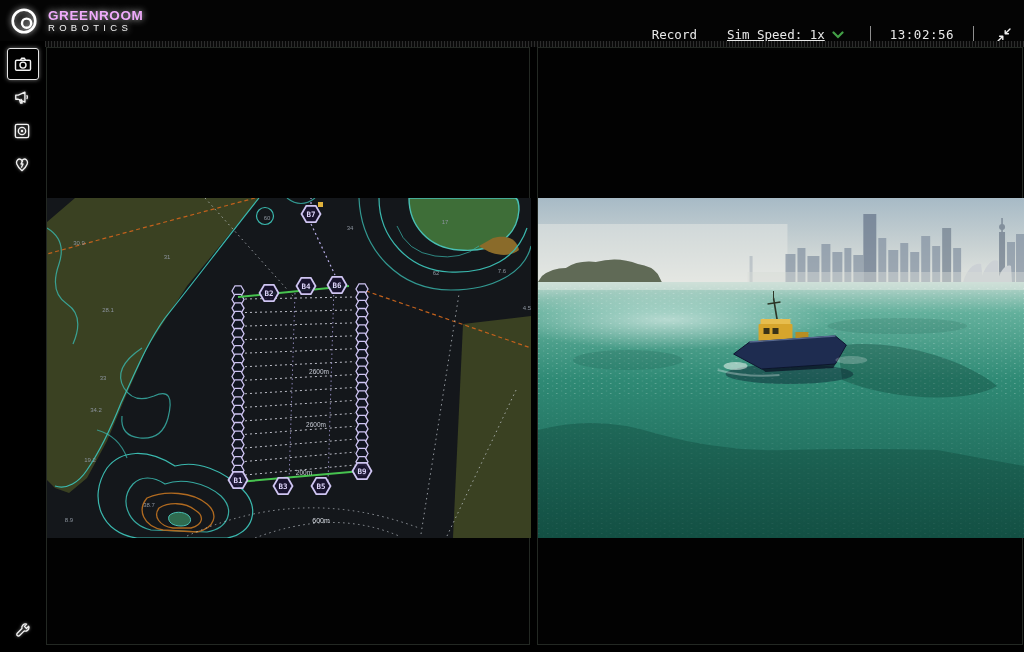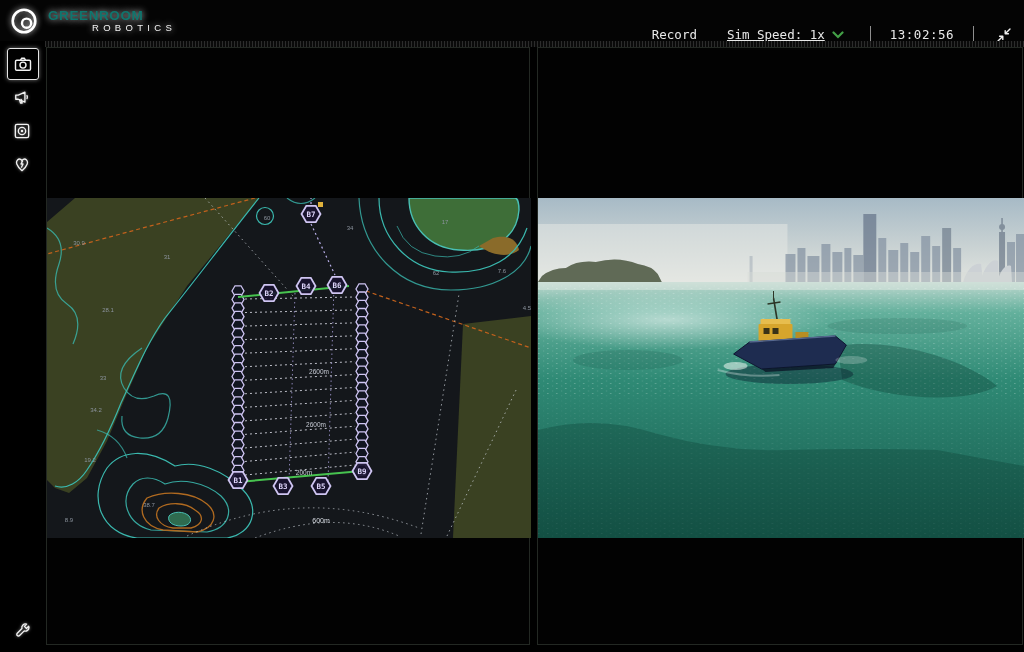--- a/index.html
+++ b/index.html
@@ -6,22 +6,22 @@
     font-family:"Liberation Sans",sans-serif;}
   .app{position:relative;width:1024px;height:652px;background:#000;}
 
   
   .topbar{position:absolute;left:0;top:0;width:1024px;height:41px;background:#040404;
     display:flex;align-items:center;justify-content:space-between;}
   .brand{display:flex;align-items:center;gap:9px;padding-left:9px;}
   .brand-mark{filter:drop-shadow(0 0 3px rgba(255,255,255,.75));}
   .brand-text{display:flex;flex-direction:column;line-height:1.02;
     text-shadow:0 0 7px rgba(255,255,255,.85);}
-  .brand-l1{color:#0f766e;font-size:13.5px;font-weight:bold;letter-spacing:.6px;}
-  .brand-l2{color:#f2f2f2;font-size:9.5px;letter-spacing:4.3px;margin-left:44px;}
+  .brand-l1{color:#f0abfc;font-size:13.5px;font-weight:bold;letter-spacing:.6px;}
+  .brand-l2{color:#f2f2f2;font-size:9.5px;letter-spacing:4.3px;}
   .topmenu{display:flex;align-items:center;gap:4px;padding-right:10px;
     font-family:"DejaVu Sans Mono",monospace;font-size:12.5px;color:#e9e9e9;margin-top:28px;}
   .menu-item{padding:4px 13px;cursor:pointer;white-space:nowrap;}
   .simspeed{display:flex;align-items:center;gap:7px;text-decoration:underline;}
   .vdiv{width:1px;height:17px;background:#bdbdbd;opacity:.75;margin:0 9px;}
   .clock{padding:0 6px;letter-spacing:.5px;}
   .collapse-btn{margin-left:9px;margin-right:2px;cursor:pointer;display:flex;align-items:center;}
 
   
   .sidebar{position:absolute;left:0;top:41px;width:45px;height:611px;background:#000;}

